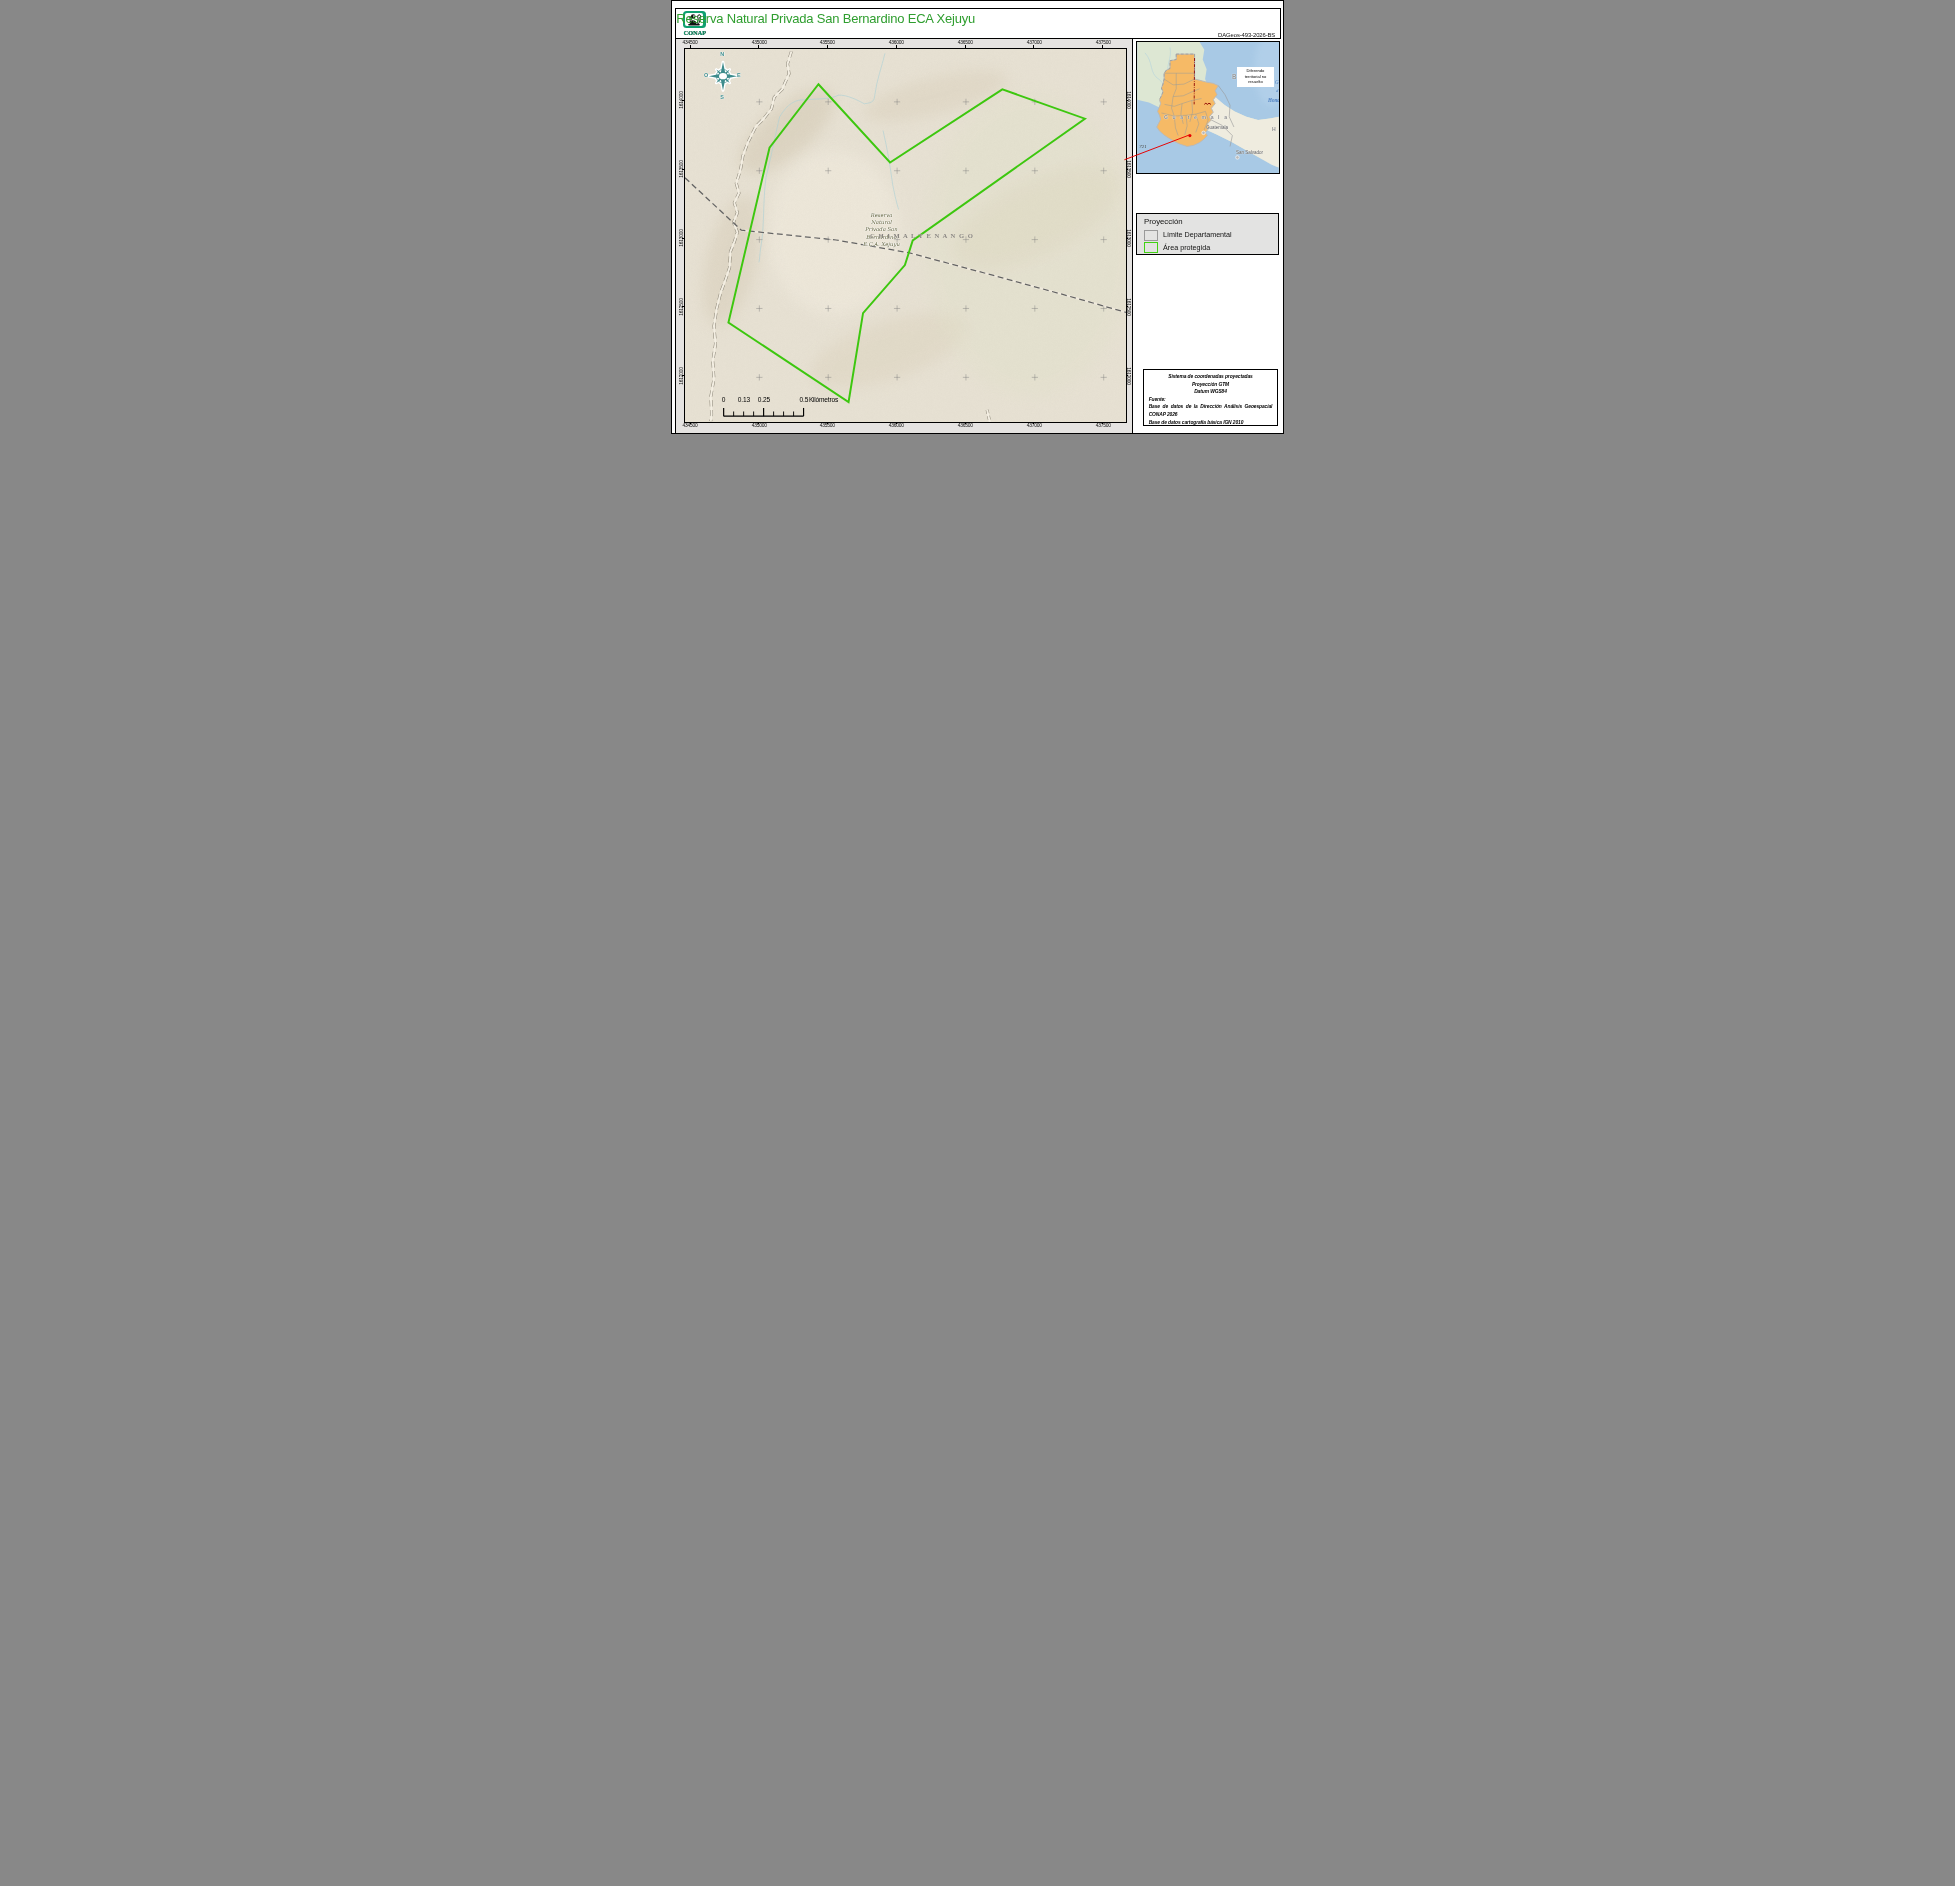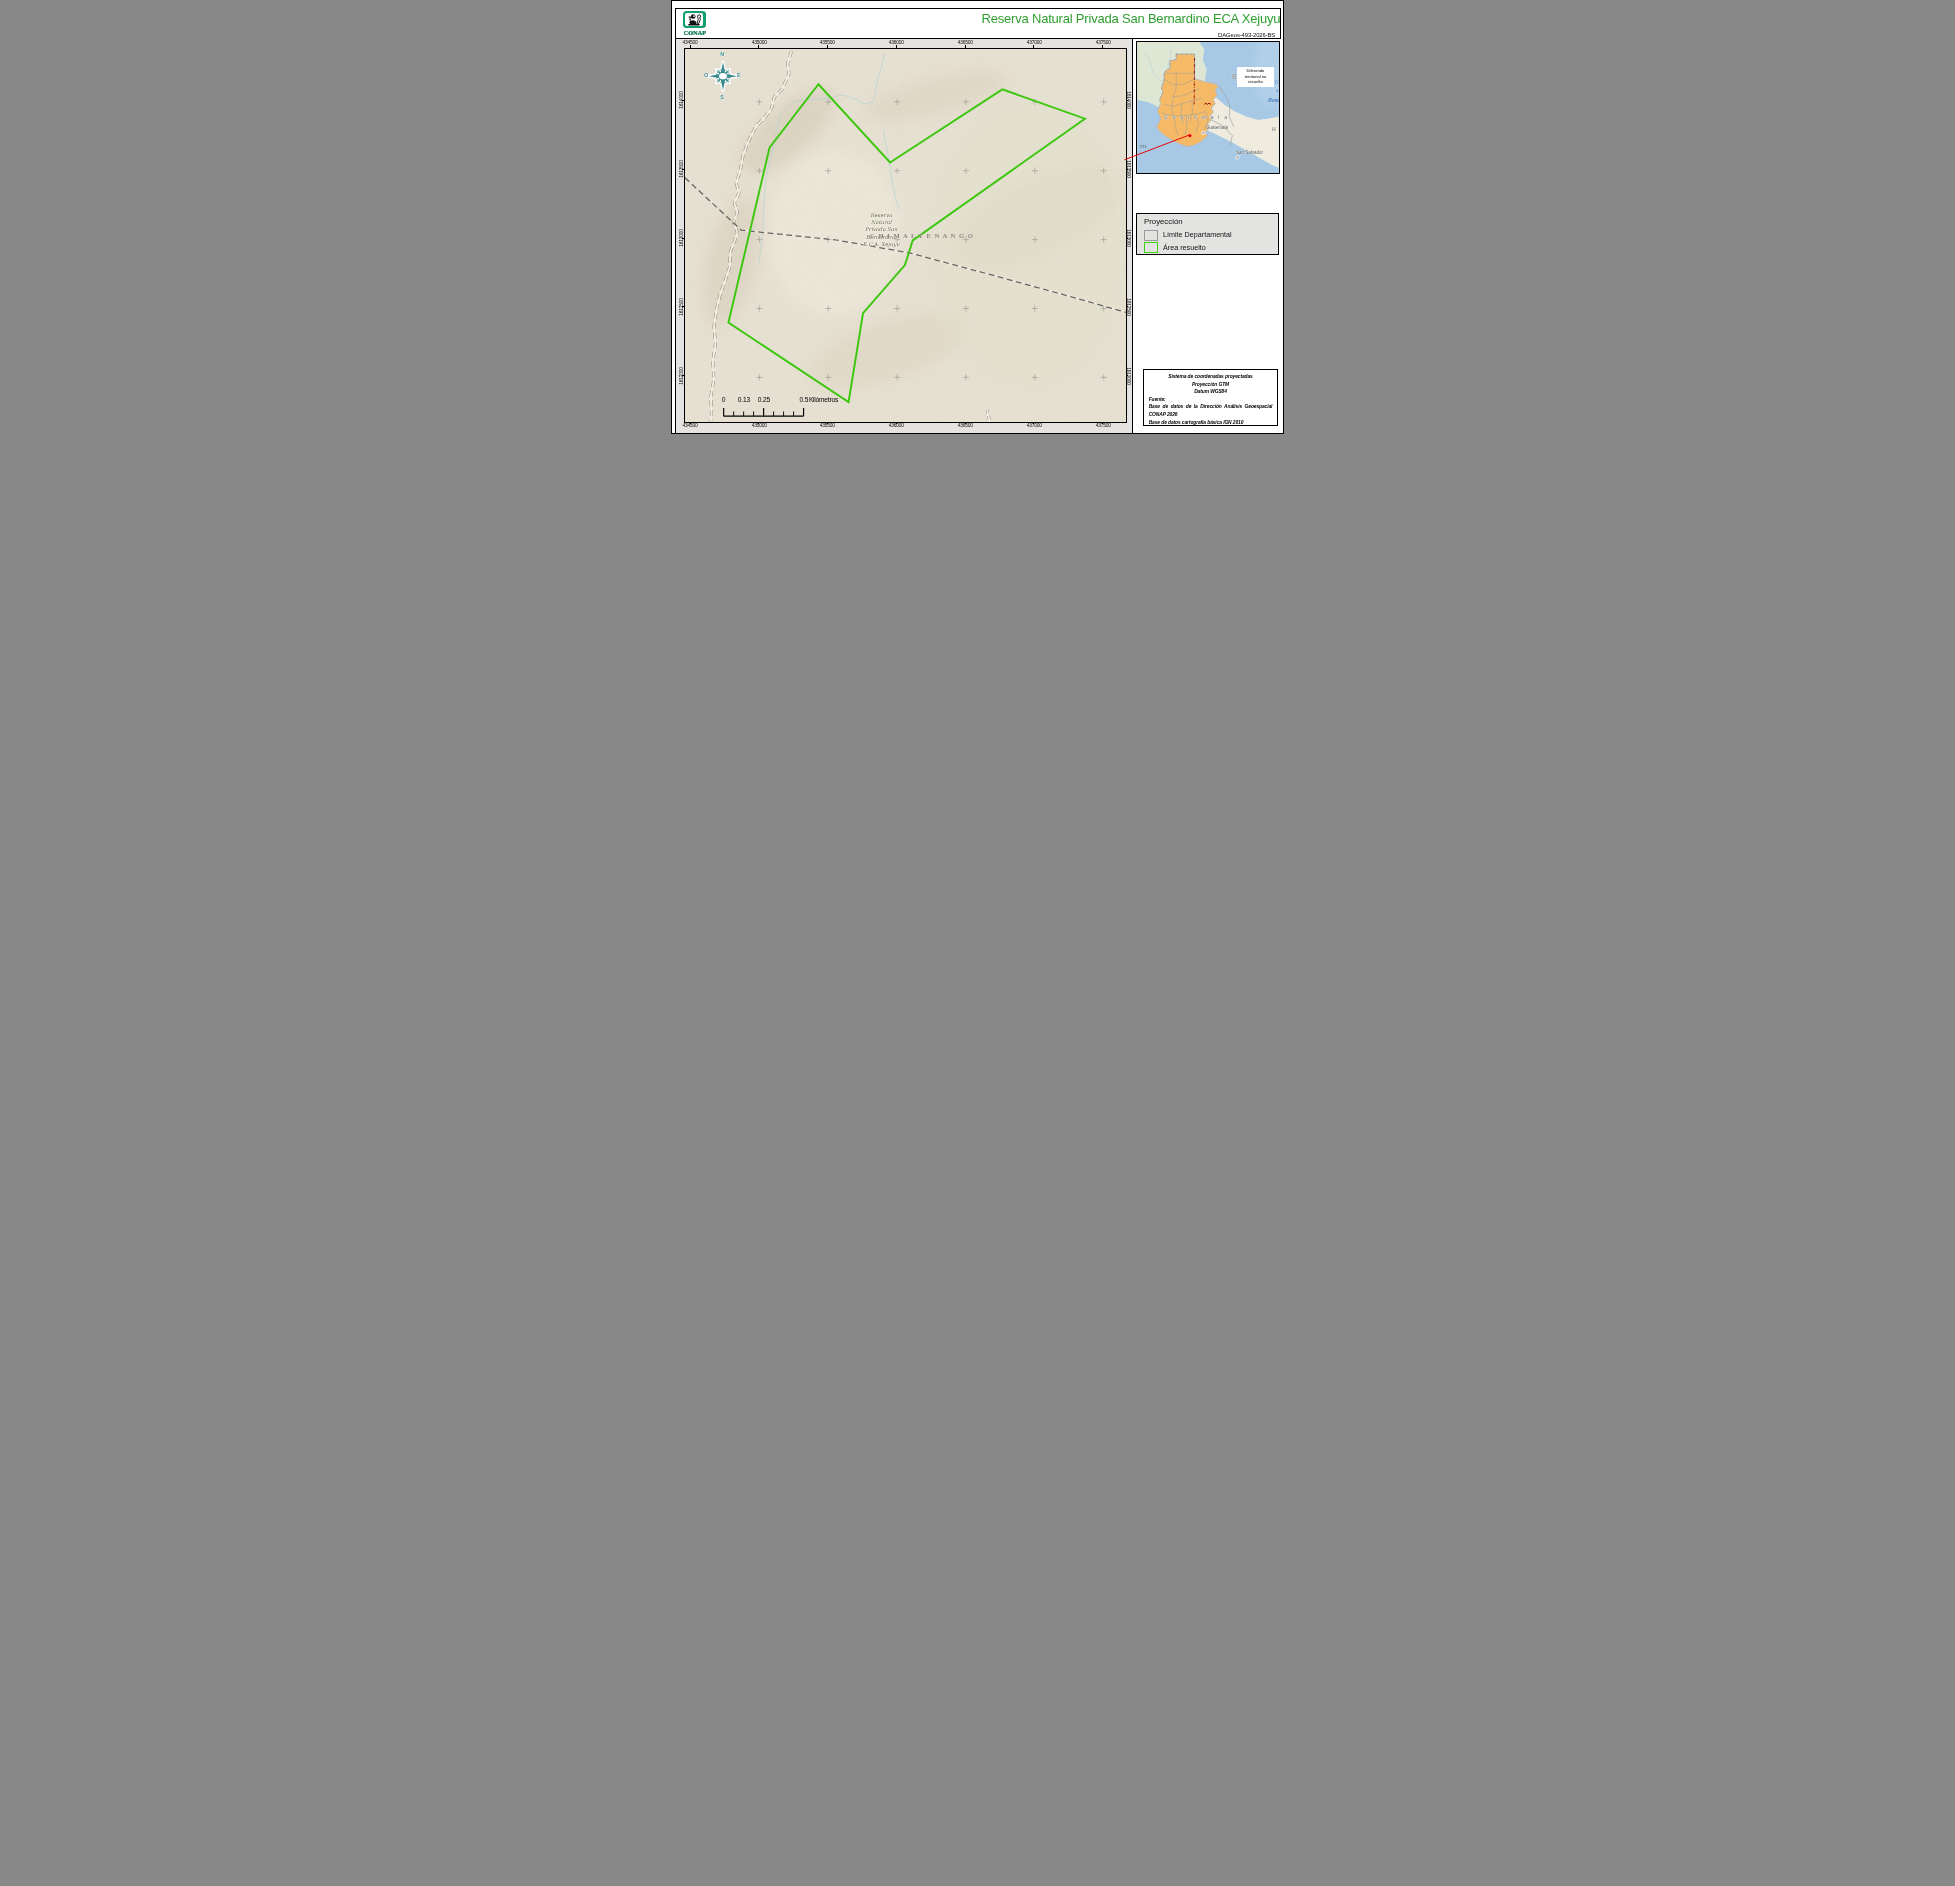--- a/index.html
+++ b/index.html
@@ -8,21 +8,21 @@
         outline:1.2px solid #000;outline-offset:-1.2px;margin:0 auto;}
   .abs{position:absolute;}
   
   #header{left:4.3px;top:8.2px;width:604px;height:29px;border:0.8px solid #000;background:#fff;}
   #logo{left:6.6px;top:1.6px;width:24px;height:26px;}
   #logo-square{left:0;top:0;width:23px;height:17px;background:var(--conap-green);border-radius:3.5px;}
   #logo-inner{left:2.3px;top:2px;width:18px;height:13.3px;background:#fff;border-radius:2px;overflow:hidden;}
   #logo-text{left:-2.3px;top:18px;width:28px;text-align:center;color:var(--conap-green);
              font-family:"Liberation Serif",serif;font-weight:bold;font-size:6.3px;
              text-shadow:0.4px 0.4px 0 #222;}
-  #title{left:0;top:2.3px;width:100%;text-align:right;color:var(--title-green);
+  #title{left:0;top:2.3px;width:100%;text-align:left;color:var(--title-green);
          font-size:13px;letter-spacing:-0.2px;font-weight:400;}
   #doc-code{right:5.1px;bottom:0.4px;font-size:5.9px;color:#111;letter-spacing:-0.1px;}
   
   #sheet{left:4.3px;top:38px;width:456px;height:394px;border:0.8px solid #000;background:#e5e3e1;}
   #frame{left:8.2px;top:8.6px;width:441px;height:373px;border:1.2px solid #000;background:#e8e2d4;overflow:hidden;}
   .coord{position:absolute;font-size:4.9px;color:#111;letter-spacing:-0.2px;white-space:nowrap;}
   .coord.top,.coord.bottom{transform:translateX(-50%);}
   .coord.left{transform:translate(-50%,-50%) rotate(-90deg);}
   .coord.right{transform:translate(-50%,-50%) rotate(90deg);}
   .tick{position:absolute;background:#000;}
@@ -385,21 +385,21 @@
   </svg>
 
   <div id="legend" class="abs">
     <div id="legend-title" class="abs">Proyección</div>
     <div class="leg-item" style="top:15.6px;">
       <div class="leg-swatch" style="border:1.2px solid var(--limit-gray);background:#e3e3e2;"></div>
       <div class="leg-label">Límite Departamental</div>
     </div>
     <div class="leg-item" style="top:28px;">
       <div class="leg-swatch" style="border:1.6px solid var(--legend-green);background:#e3e3e2;"></div>
-      <div class="leg-label">Área resuelto</div>
+      <div class="leg-label">Área protegida</div>
     </div>
   </div>
 
   <div id="infobox" class="abs">
     <div class="ctr">Sistema de coordenadas proyectadas</div>
     <div class="ctr">Proyección GTM</div>
     <div class="ctr">Datum WGS84</div>
     <div>Fuente:</div>
     <div class="just">Base de datos de la Dirección Análisis Geoespacial</div>
     <div>CONAP 2026</div>

